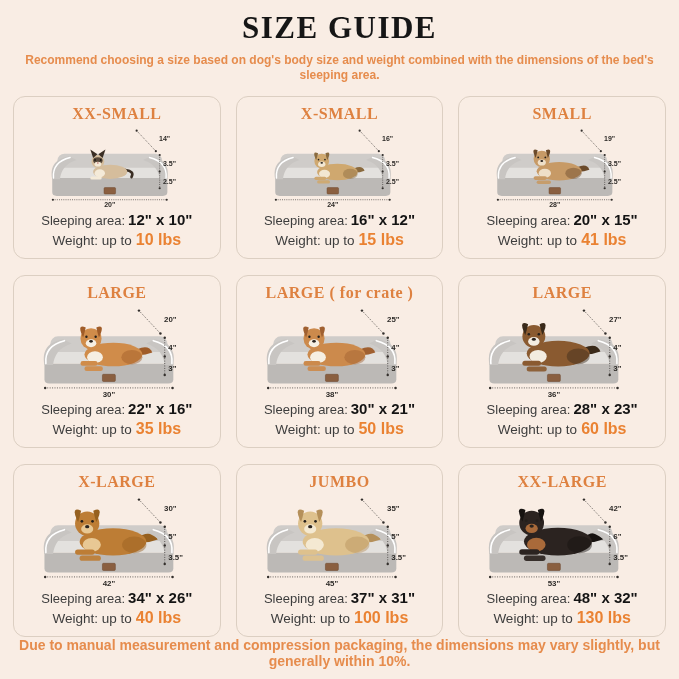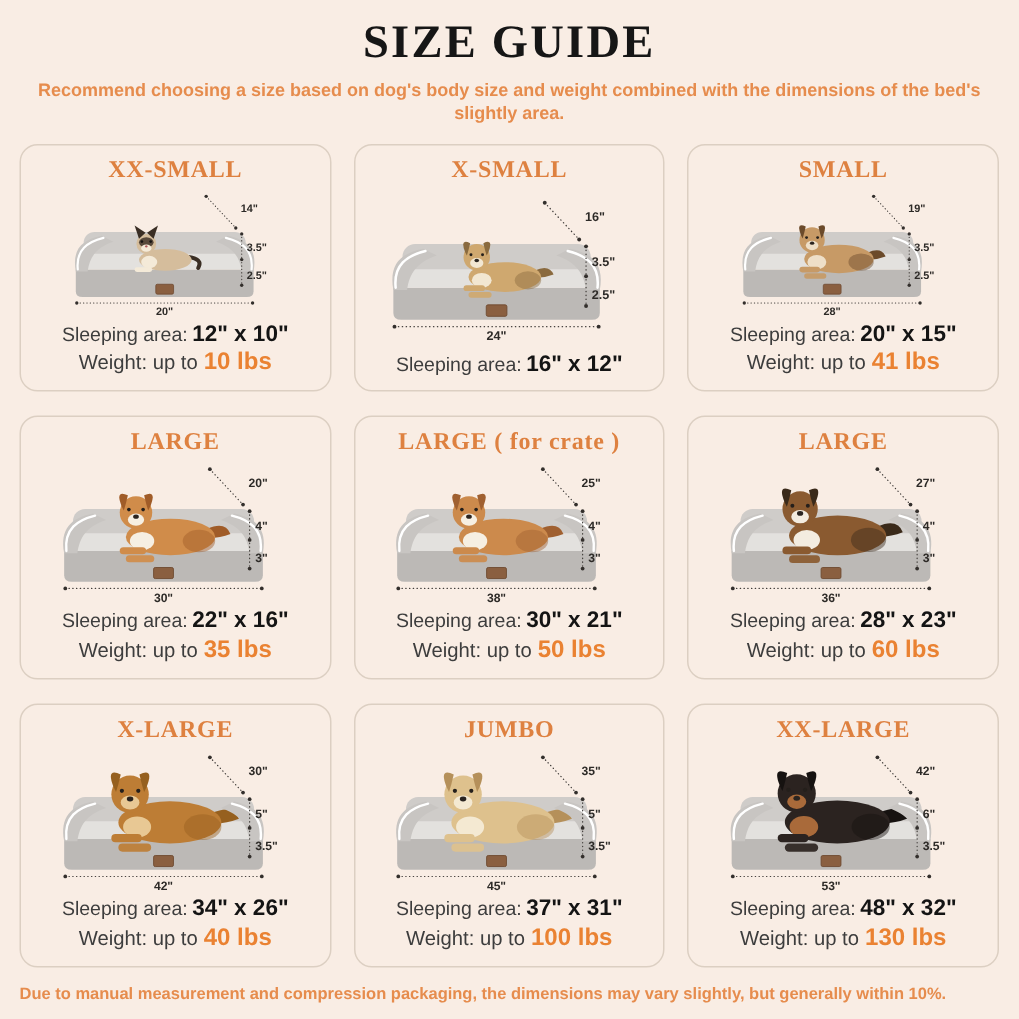--- a/index.html
+++ b/index.html
@@ -32,37 +32,37 @@
   .cell-title .suffix{font-size:16px;font-weight:700;}
   .cell-title .suffix:empty{display:none;}
   .illus{flex:1;min-height:78px;width:100%;display:flex;justify-content:center;align-items:center;}
   .bed-svg{height:100%;max-height:104px;width:auto;max-width:100%;display:block;}
   .sleep,.weight{color:var(--text-dark,#3d3d3d);white-space:nowrap;line-height:1.25;}
   .sleep{font-size:13px;margin-top:1px;}
   .sleep b{font-size:15px;color:#141414;font-weight:700;margin-left:3px;}
   .weight{font-size:13.5px;}
   .weight b{font-size:16px;color:var(--accent-strong,#ea8232);font-weight:700;margin-left:4px;}
   .footer{
-    color:var(--accent-soft,#e68c4d);font-weight:700;font-size:11px;
-    margin-top:12px;
+    color:var(--accent-soft,#e68c4d);font-weight:700;font-size:14px;
+    text-align:center;
   }
   
   .dim{stroke:#3f3b38;stroke-width:1.1;fill:none;stroke-dasharray:.3 3.1;stroke-linecap:round;}
   .dim-dot{fill:#332f2c;}
   .dim-text{font-size:11px;font-weight:700;fill:#2d2a27;}
   .animal{transform-box:fill-box;transform-origin:50% 88%;transform:scale(var(--ascale,1));}
   .cell.is-cat g[data-name="dog-figure"]{display:none;}
   .cell.is-dog g[data-name="cat-figure"]{display:none;}
 </style>
 </head>
 <body>
 
 <div class="page" data-name="size-guide-page">
   <div class="main-title" data-name="page-title">SIZE GUIDE</div>
-  <div class="subtitle" data-name="page-subtitle">Recommend choosing a size based on dog's body size and weight combined with the dimensions of the bed's slightly area.</div>
+  <div class="subtitle" data-name="page-subtitle">Recommend choosing a size based on dog's body size and weight combined with the dimensions of the bed's sleeping area.</div>
   <div class="grid" data-name="size-grid">
   <div class="cell is-cat" data-name="size-cell" style="--fur: #d5bd9c; --fur-dark: #3a2e24; --fur-light: #f4ead8; --ascale: 0.74;">
     <div class="cell-title" data-name="size-title">
       <span data-name="size-title-text">XX-SMALL</span>
     </div>
     <div class="illus" data-name="bed-illustration">
       <svg class="bed-svg" viewBox="0 0 234 136" xmlns="http://www.w3.org/2000/svg" data-name="bed-drawing">
         <g data-name="bed-graphic">
           <path d="M16,86 L196,86 L196,108 Q196,114 189,114 L23,114 Q16,114 16,108 Z" fill="#bcb9b6"></path>
           <path d="M28,66 L184,66 L196,86 L16,86 Z" fill="#e3e1de"></path>
@@ -192,20 +192,23 @@
           <text class="dim-text" x="189" y="96" data-name="dim-label-base-height">2.5"</text>
           <path class="dim" d="M17,120 L195,120" data-name="dimension-line-width"></path>
           <circle class="dim-dot" cx="17" cy="120" r="1.7"></circle>
               <circle class="dim-dot" cx="195" cy="120" r="1.7"></circle>
           <text class="dim-text" x="106" y="132" text-anchor="middle" data-name="dim-label-width">24"</text>
         </g>
       </svg>
     </div>
     <div class="sleep" data-name="sleeping-area-line">
       <span data-name="sleeping-area-label">Sleeping area:</span><b data-name="sleeping-area-value">16" x 12"</b>
+    </div>
+    <div class="weight" data-name="weight-line">
+      <span data-name="weight-label">Weight: up to</span><b data-name="weight-value">15 lbs</b>
     </div>
   </div>
 
   <div class="cell is-dog" data-name="size-cell" style="--fur: #c79a66; --fur-dark: #6b4a2a; --fur-light: #eedfc8; --ascale: 0.8;">
     <div class="cell-title" data-name="size-title">
       <span data-name="size-title-text">SMALL</span>
     </div>
     <div class="illus" data-name="bed-illustration">
       <svg class="bed-svg" viewBox="0 0 234 136" xmlns="http://www.w3.org/2000/svg" data-name="bed-drawing">
         <g data-name="bed-graphic">

